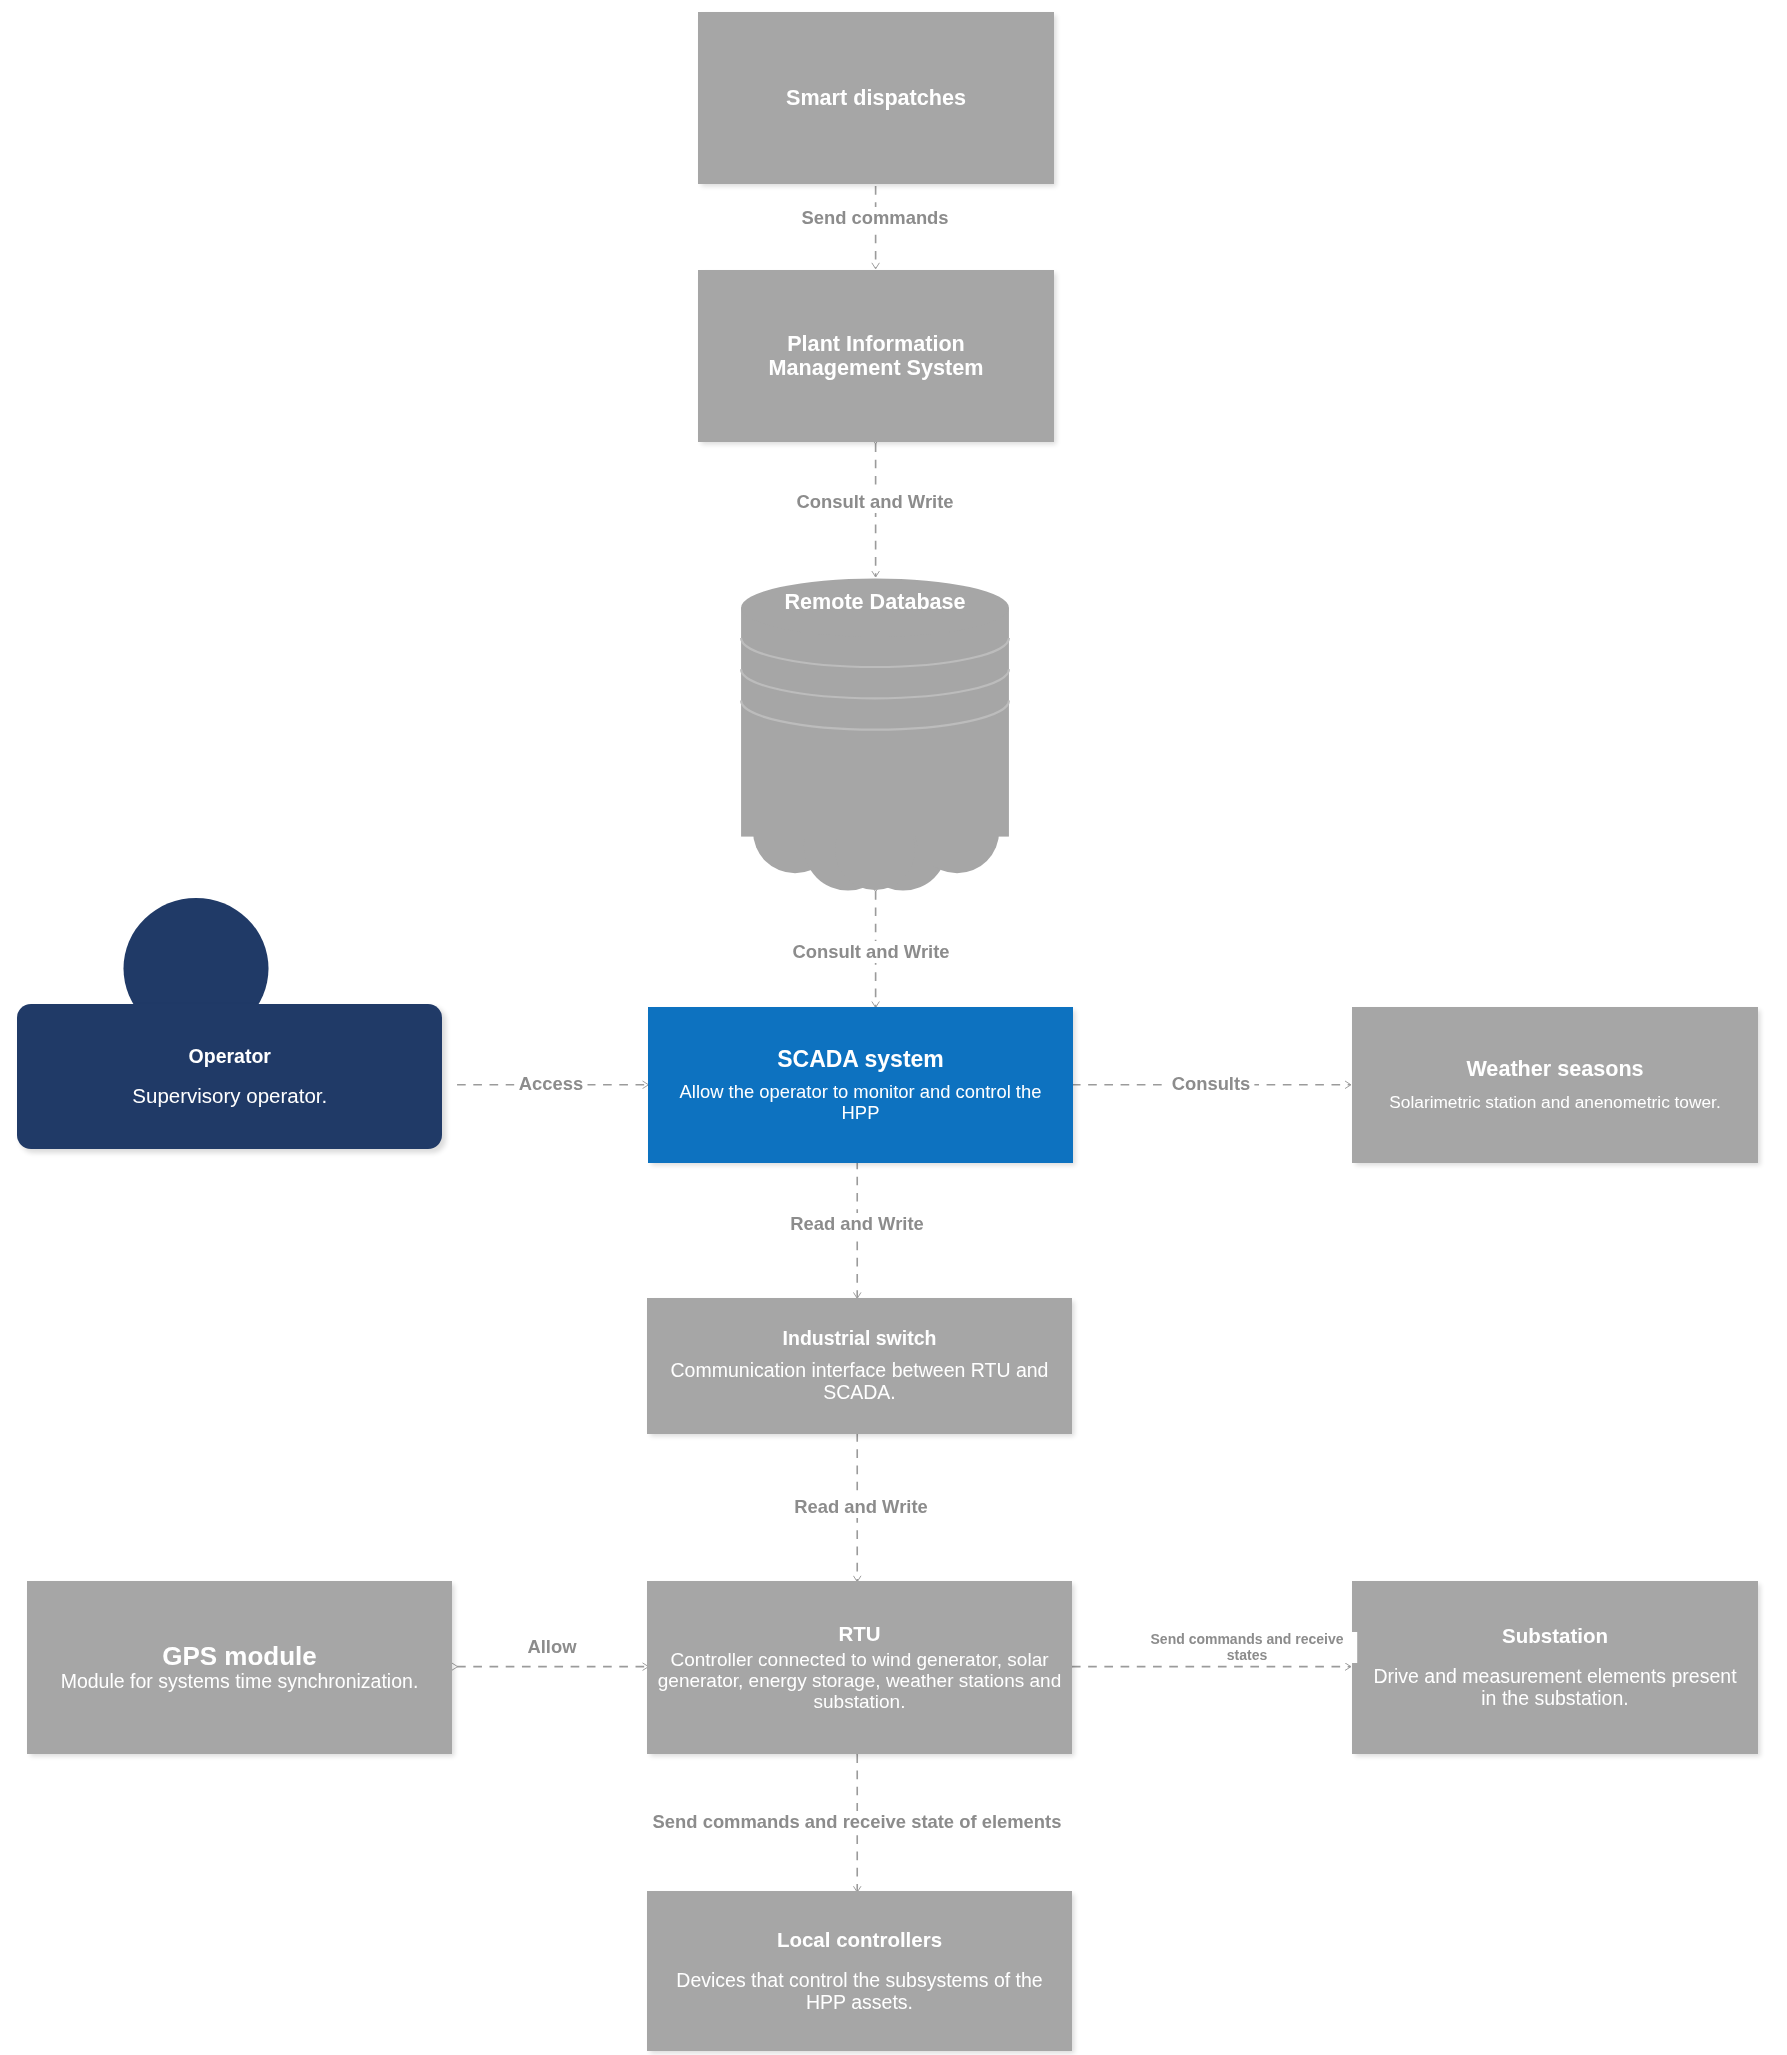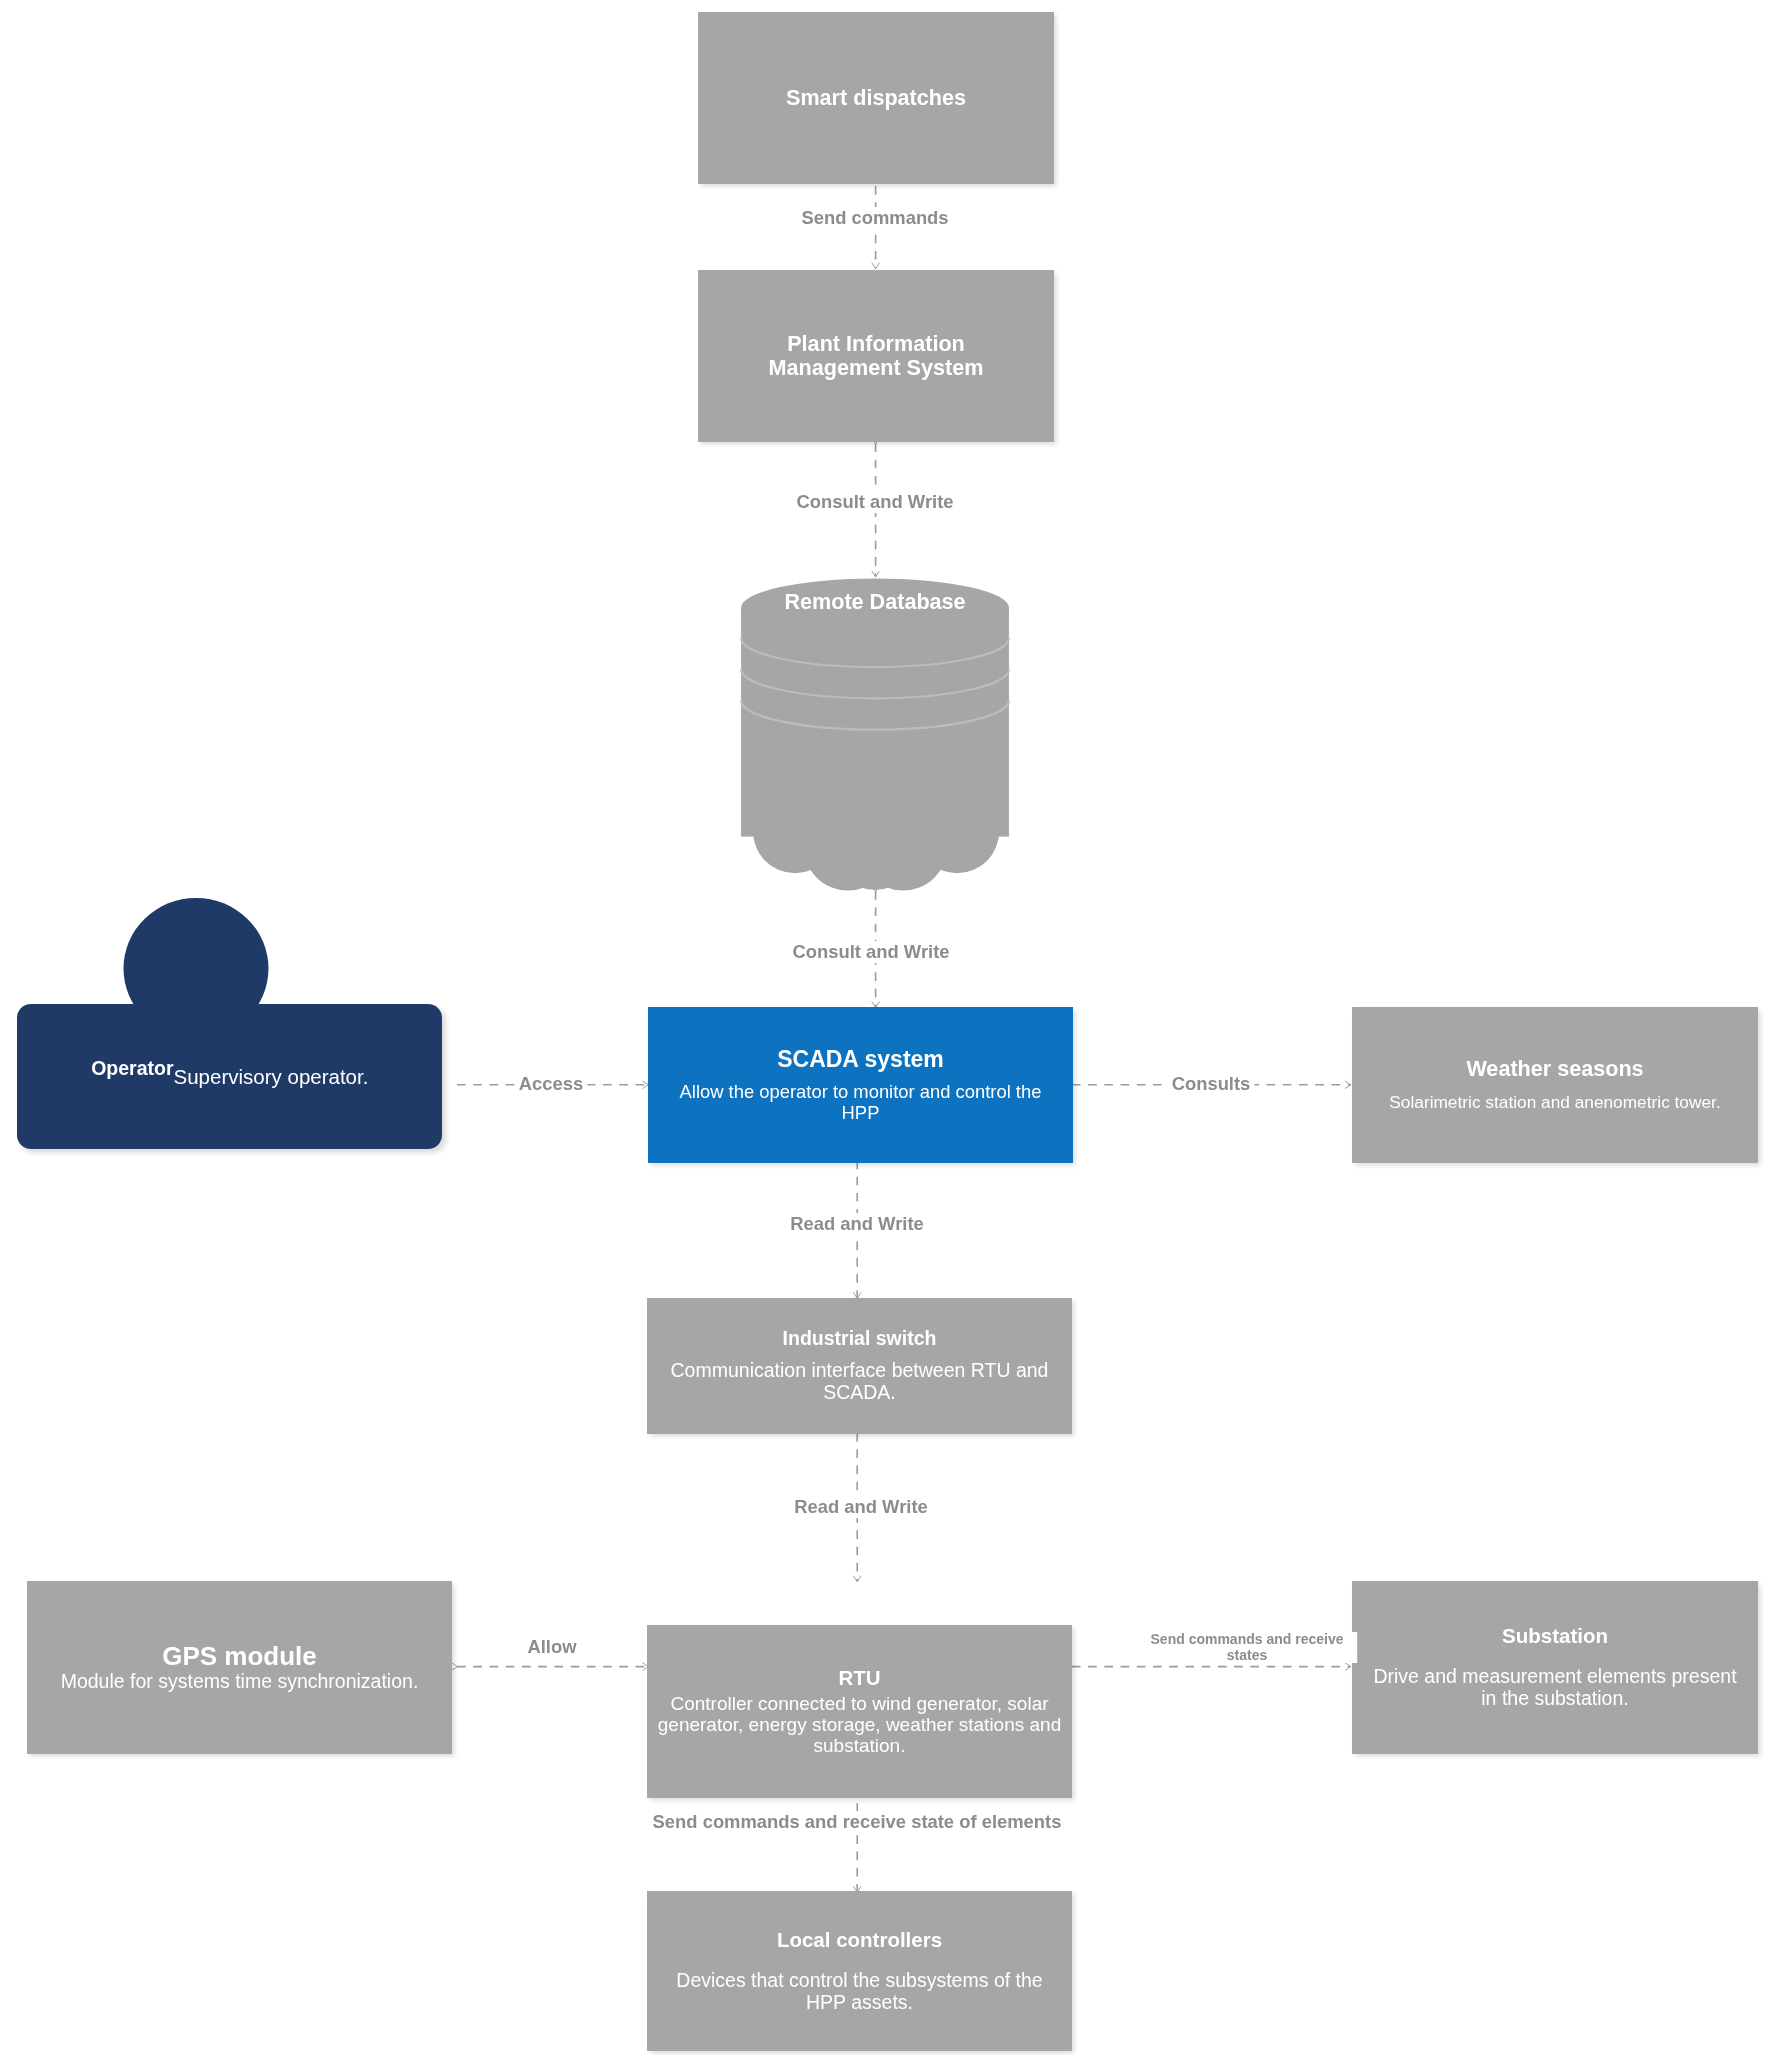--- a/index.html
+++ b/index.html
@@ -14,21 +14,21 @@
   .node.blue{background:#0d72c0;box-shadow:3.2px 3.2px 4.9px rgba(0,0,0,0.14);}
   .node .title{font-weight:bold;line-height:1.12;}
   .node .desc{font-weight:normal;line-height:1.12;}
 
   
   .actor{position:absolute;}
   .actor .head{position:absolute;left:50%;transform:translateX(-50%);
                background:#203a67;border-radius:50%;}
   .actor .body{position:absolute;left:0;background:#203a67;border-radius:14px;
                box-shadow:3.2px 3.2px 4.9px rgba(0,0,0,0.14);
-               display:flex;flex-direction:row;align-items:center;justify-content:center;
+               display:flex;flex-direction:column;align-items:center;justify-content:center;
                text-align:center;color:#fff;box-sizing:border-box;padding:5.4px 13px;}
 
   
   .db{position:absolute;}
   .db svg{position:absolute;left:0;top:0;overflow:visible;}
   .db .dbtext{position:absolute;left:0;width:100%;text-align:center;color:#fff;
               box-sizing:border-box;padding:0 14px;}
   .db .title{font-weight:bold;}
   .db .desc{font-weight:normal;line-height:1.05;}
 
@@ -129,21 +129,21 @@
   <div class="node grey" style="left:647px;top:1298px;width:425px;height:136px;">
     <div class="title" style="font-size:19.5px;margin-bottom:10.8px;">Industrial switch</div>
     <div class="desc" style="font-size:19.5px;">Communication interface between RTU and SCADA.</div>
   </div>
 
   <div class="node grey" style="left:27px;top:1581px;width:425px;height:173px;">
     <div class="title" style="font-size:26px;">GPS module</div>
     <div class="desc" style="font-size:19.5px;">Module for systems time synchronization.</div>
   </div>
 
-  <div class="node grey" style="left:647px;top:1581px;width:425px;height:173px;padding:7.6px 6.5px;margin-top:44px;">
+  <div class="node grey" style="left:647px;top:1581px;width:425px;height:173px;padding:7.6px 6.5px;">
     <div class="title" style="font-size:20.5px;margin-bottom:3.2px;">RTU</div>
     <div class="desc" style="font-size:19px;">Controller connected to wind generator, solar generator, energy storage, weather stations and substation.</div>
   </div>
 
   <div class="node grey" style="left:1352px;top:1581px;width:406px;height:173px;">
     <div class="title" style="font-size:20.5px;margin-bottom:18.4px;">Substation</div>
     <div class="desc" style="font-size:19.5px;">Drive and measurement elements present in the substation.</div>
   </div>
 
   <div class="node grey" style="left:647px;top:1891px;width:425px;height:160px;">

